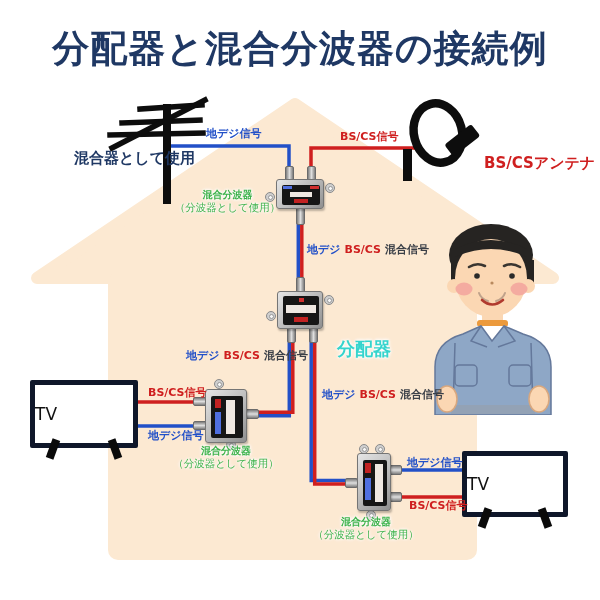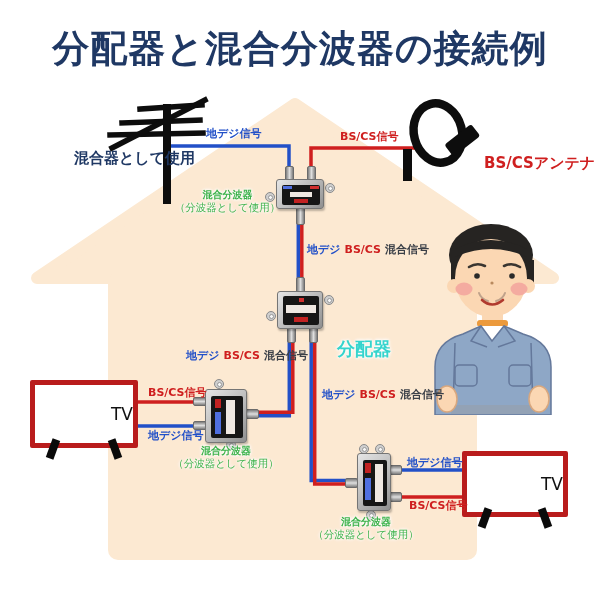--- a/index.html
+++ b/index.html
@@ -42,22 +42,22 @@
   .panel .chip{position:absolute;}
   .conn{background:linear-gradient(90deg,#7e7e7e,#dedede 50%,#7e7e7e);
         border:1px solid #6b6b6b;border-radius:2px;z-index:3;}
   .conn-h{background:linear-gradient(180deg,#7e7e7e,#dedede 50%,#7e7e7e);
         border:1px solid #6b6b6b;border-radius:2px;z-index:3;}
   .ear{width:10px;height:10px;border-radius:50%;background:#cfcfcf;border:1px solid #8a8a8a;z-index:3;}
   .ear::after{content:"";display:block;width:3px;height:3px;border-radius:50%;
               background:#f7f7f7;border:1px solid #999;margin:2px auto 0;}
 
   
-  .tv{background:#fff;border:5px solid #b91c1c;border-radius:2px;z-index:5;
-      display:flex;align-items:center;justify-content:flex-end;font-size:17px;color:#111;}
+  .tv{background:#fff;border:5px solid #0f172a;border-radius:2px;z-index:5;
+      display:flex;align-items:center;justify-content:flex-start;font-size:17px;color:#111;}
   .tv-leg{position:absolute;bottom:-16px;width:8px;height:20px;background:#0a0a0a;z-index:5;}
 </style>
 </head>
 <body>
 
 <svg class="layer" width="600" height="600" viewBox="0 0 600 600">
   <path d="M37 278 L295 104 L553 278 Z" fill="var(--house)" stroke="var(--house)" stroke-width="12" stroke-linejoin="round"></path>
   <rect x="108" y="272" width="369" height="288" rx="10" fill="var(--house)"></rect>
 </svg>
 

